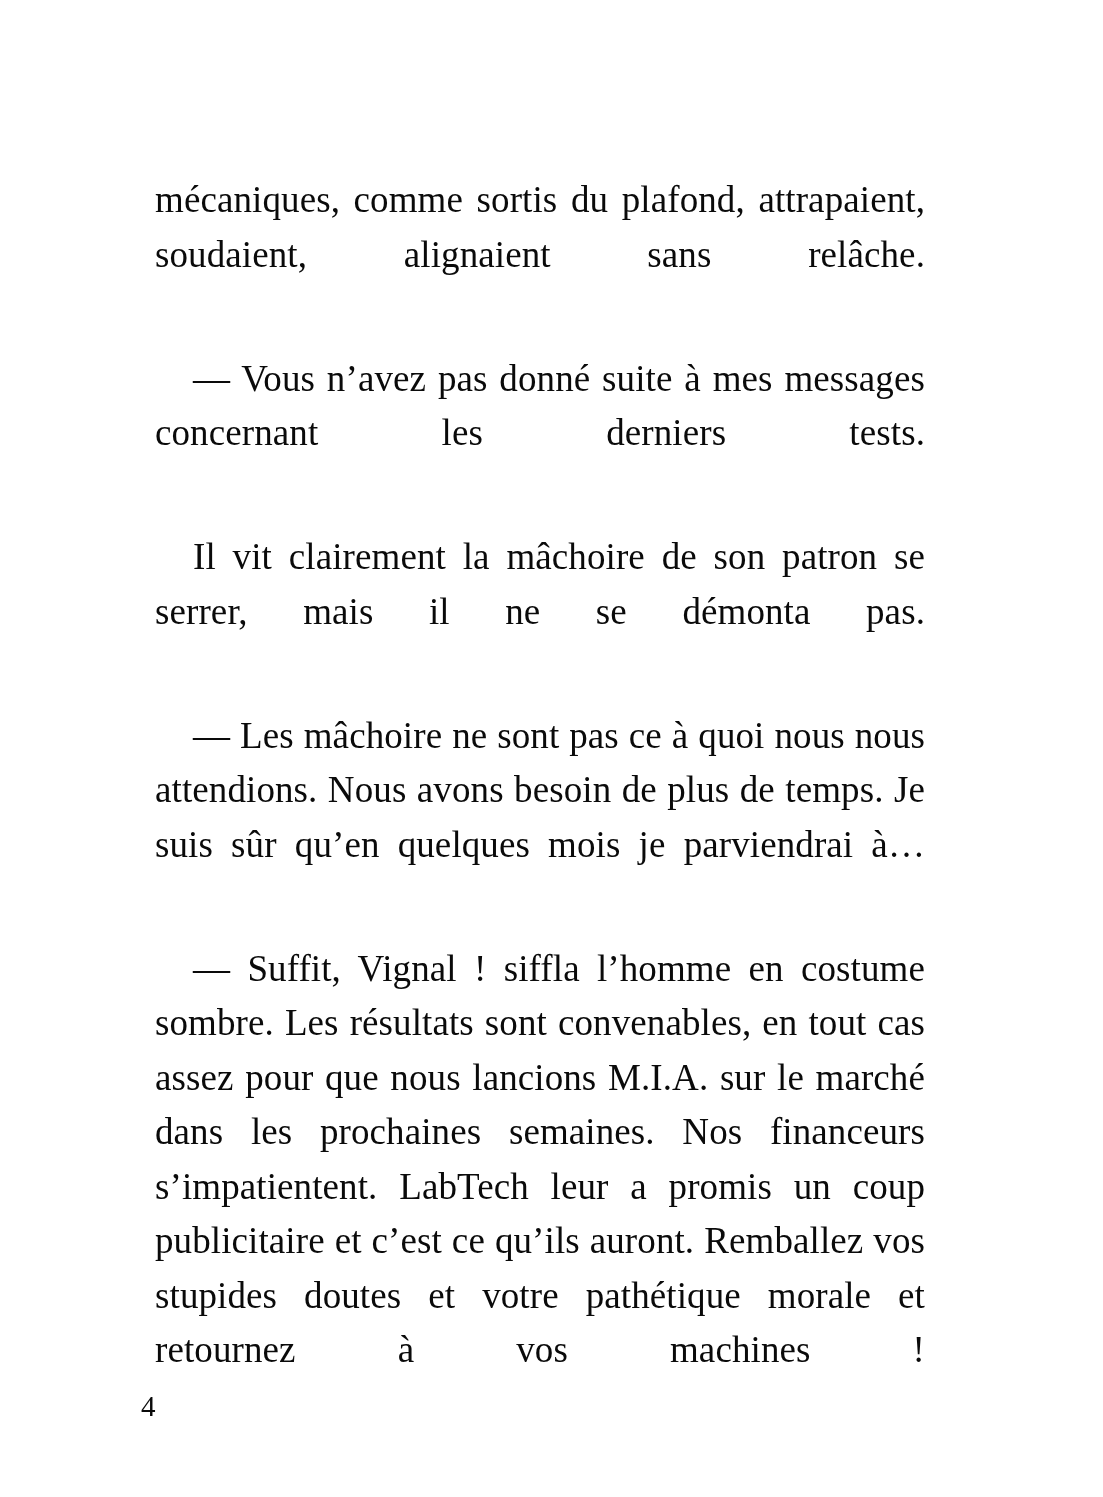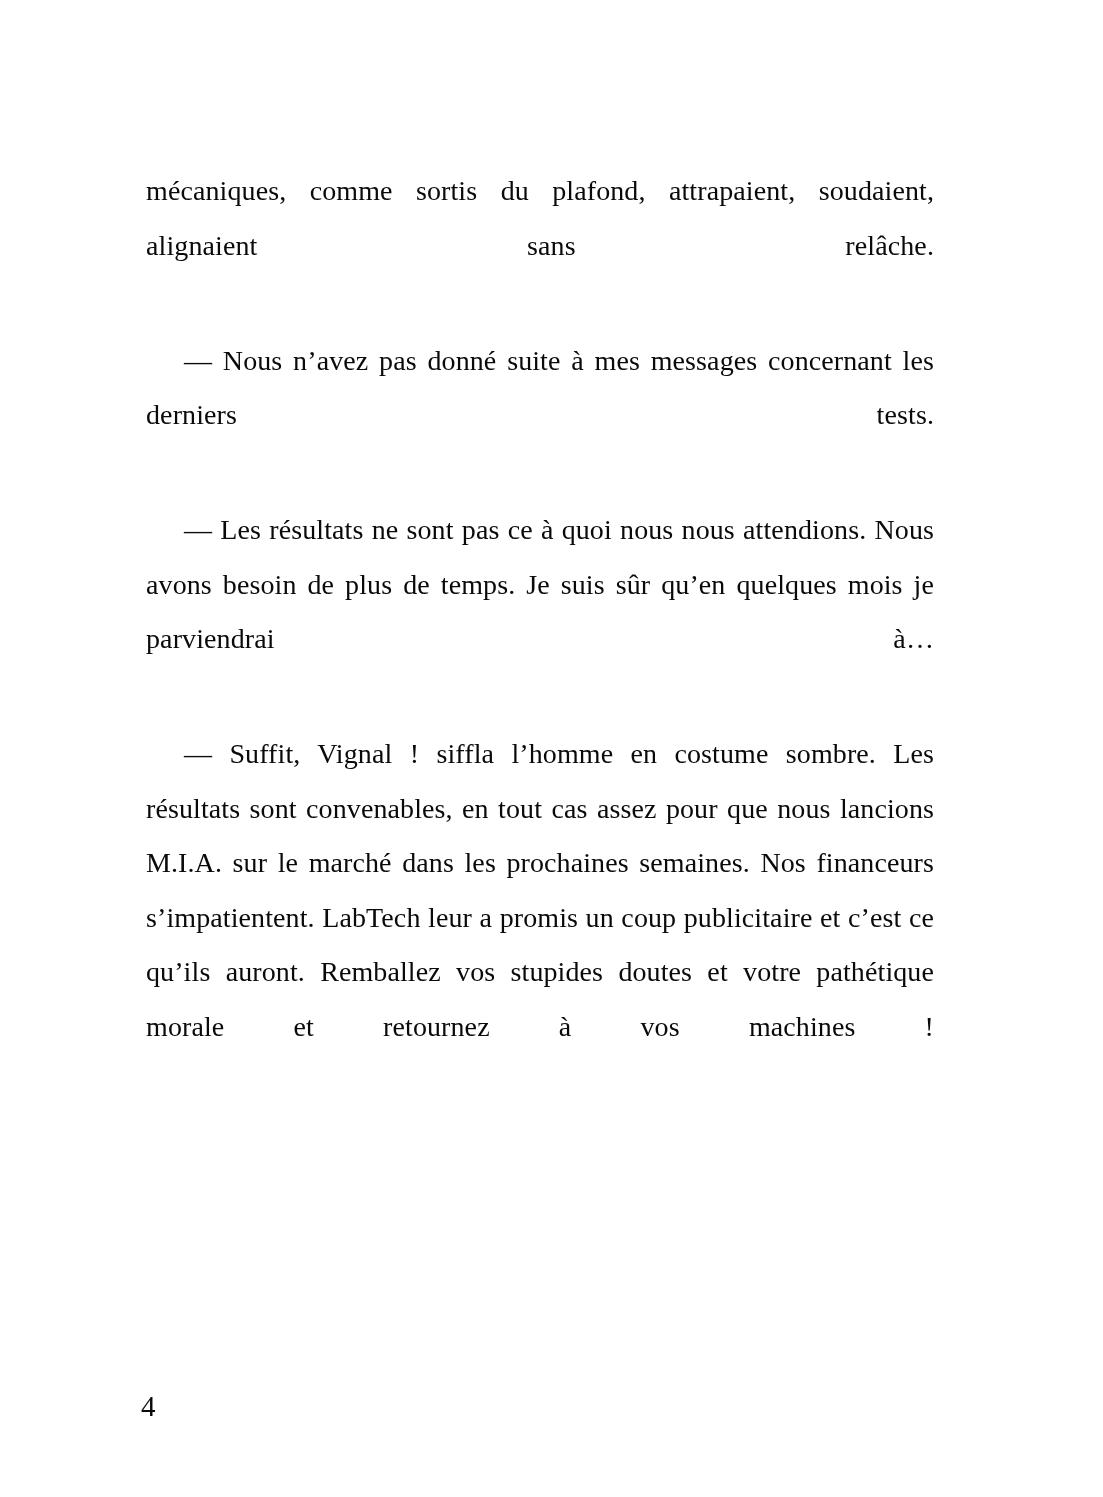--- a/index.html
+++ b/index.html
@@ -24,24 +24,24 @@
 
   
   .text-block {
     position: absolute;
     left: 140px;
     top: 158px;
     width: 800px;
   }
 
   .para {
-    margin: 6px;
+    margin: 15px;
     text-align: justify;
     text-justify: inter-word;
-    font-size: 28px;
+    font-size: 37px;
     line-height: 54.5px;
     letter-spacing: 0.1px;
     word-spacing: 0.2px;
     -webkit-font-smoothing: antialiased;
   }
 
   
   .para.cont {
     text-indent: 0;
   }
@@ -71,24 +71,25 @@
 <body>
 
 <div class="page">
 
   <div class="text-block">
 
     <p class="para cont">mécaniques, comme sortis du plafond, attrapaient, soudaient, alignaient sans relâche.</p>
 
 
 
-    <p class="para ind">— Nous n’avez pas donné suite à mes messages concernant les derniers tests.</p>
+    <p class="para ind">— Vous n’avez pas donné suite à mes messages concernant les derniers tests.</p>
 
+    <p class="para ind">Il vit clairement la mâchoire de son patron se serrer, mais il ne se démonta pas.</p>
 
-    <p class="para ind">— Les résultats ne sont pas ce à quoi nous nous attendions. Nous avons besoin de plus de temps. Je suis sûr qu’en quelques mois je parviendrai à…</p>
+    <p class="para ind">— Les mâchoire ne sont pas ce à quoi nous nous attendions. Nous avons besoin de plus de temps. Je suis sûr qu’en quelques mois je parviendrai à…</p>
 
     <p class="para ind">— Suffit, Vignal ! siffla l’homme en costume sombre. Les résultats sont convenables, en tout cas assez pour que nous lancions M.I.A. sur le marché dans les prochaines semaines. Nos financeurs s’impatientent. LabTech leur a promis un coup publicitaire et c’est ce qu’ils auront. Remballez vos stupides doutes et votre pathétique morale et retournez à vos machines !</p>
 
   </div>
 
   <div class="page-number">4</div>
 
 </div>
 
 </body></html>

